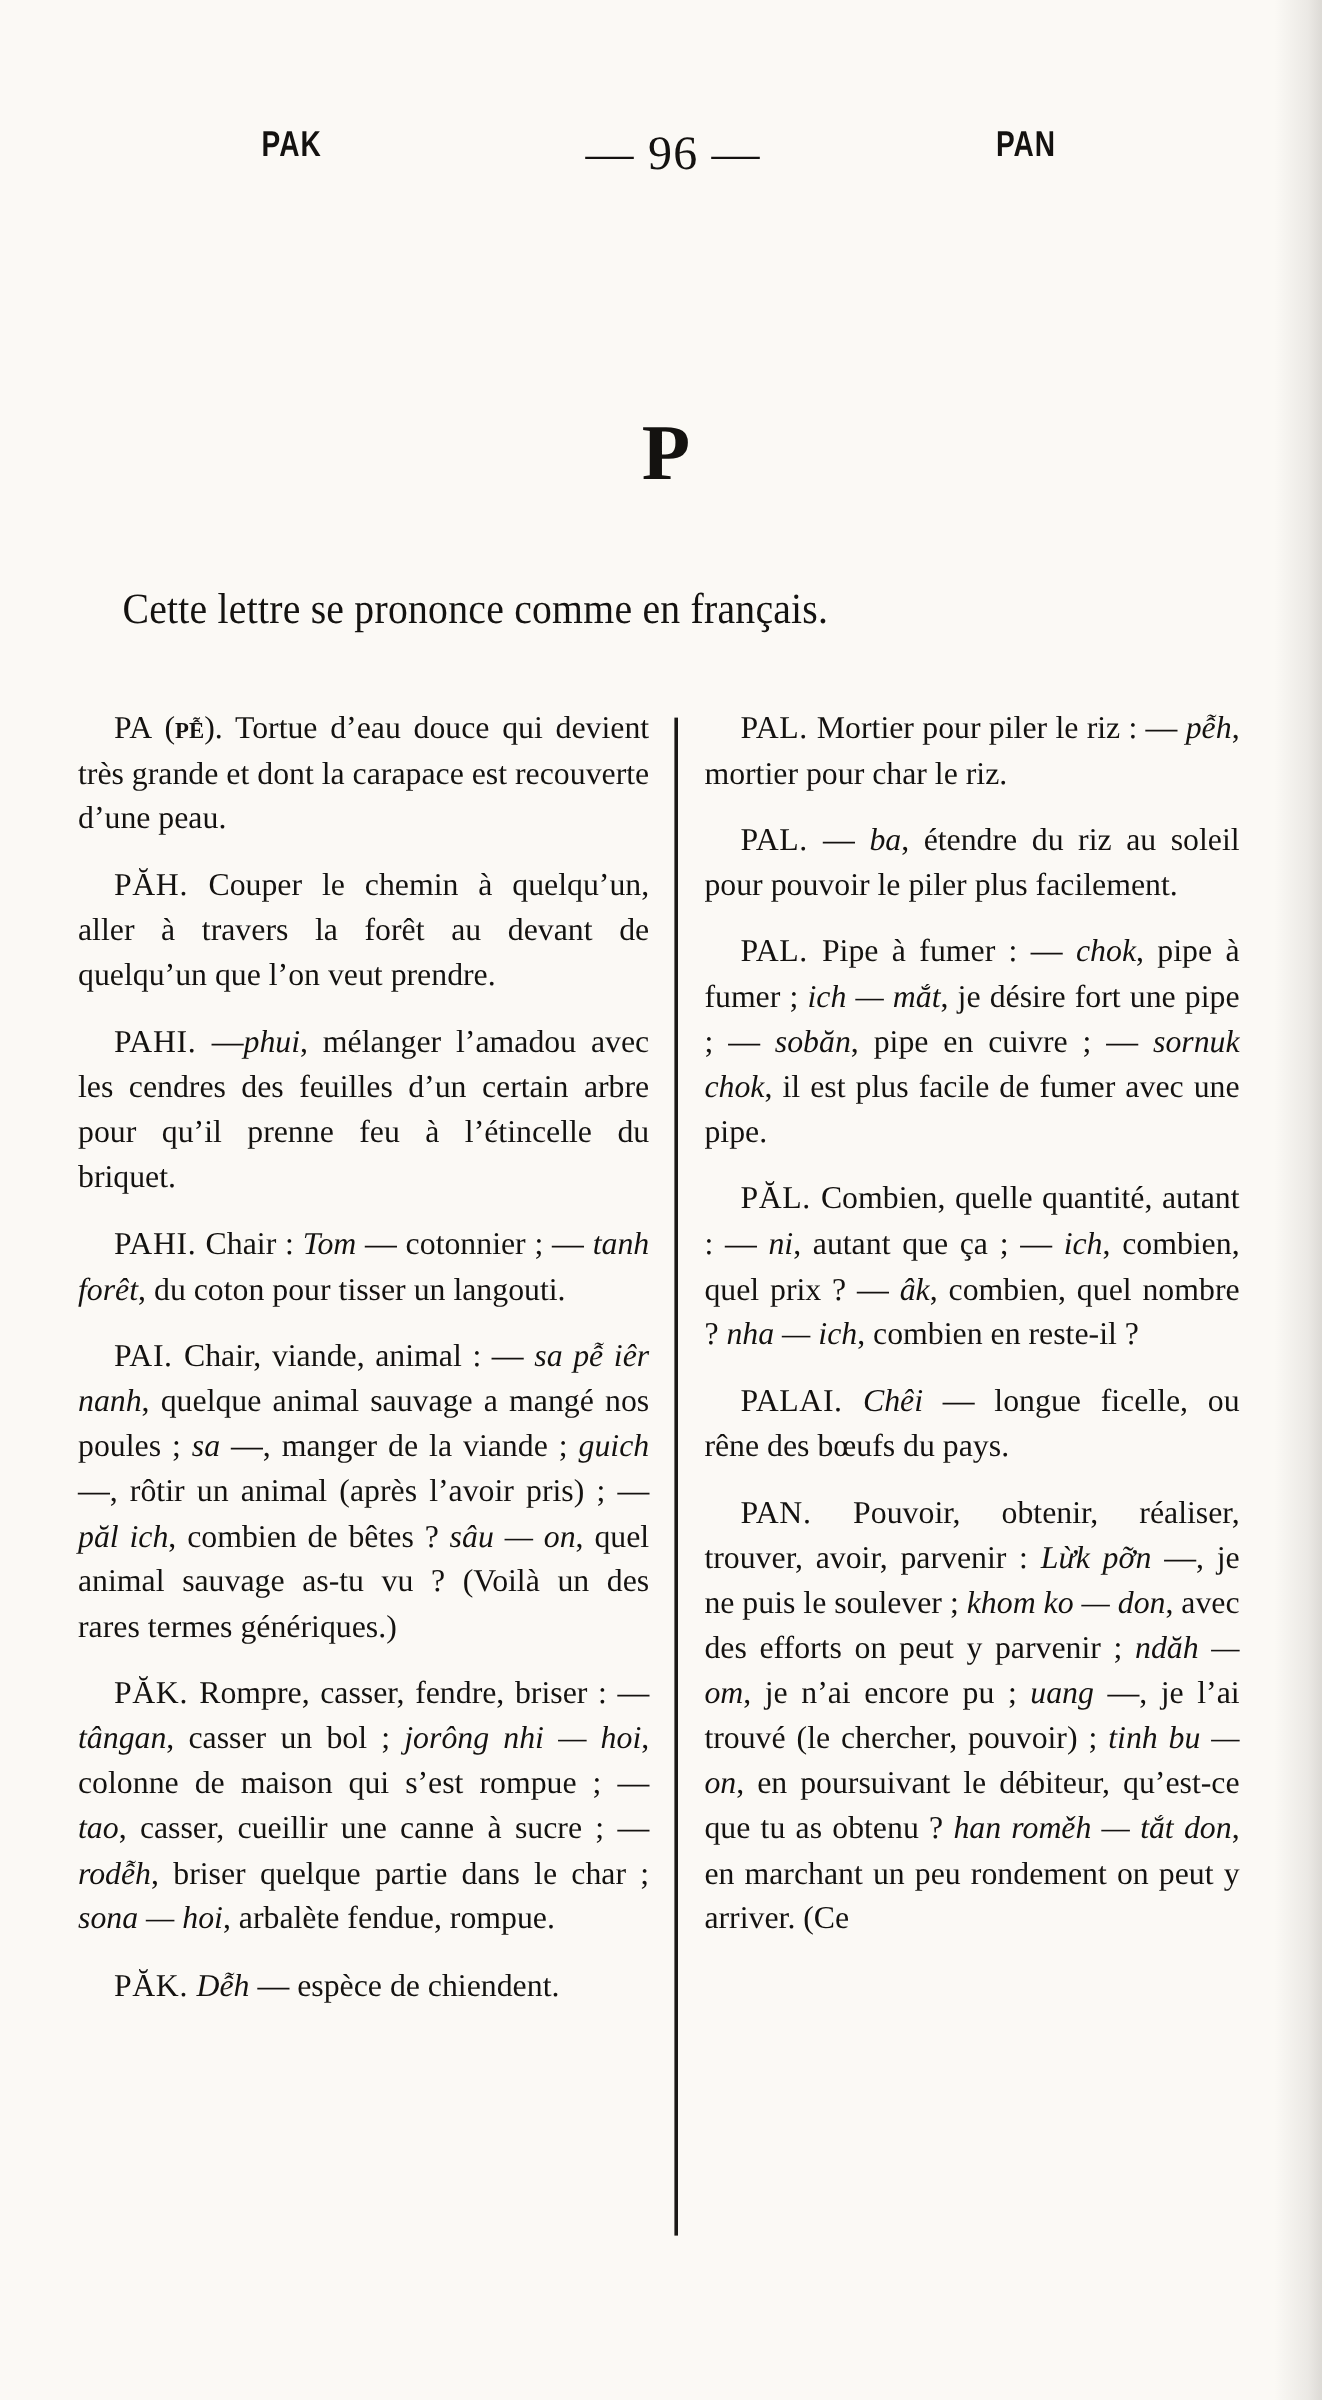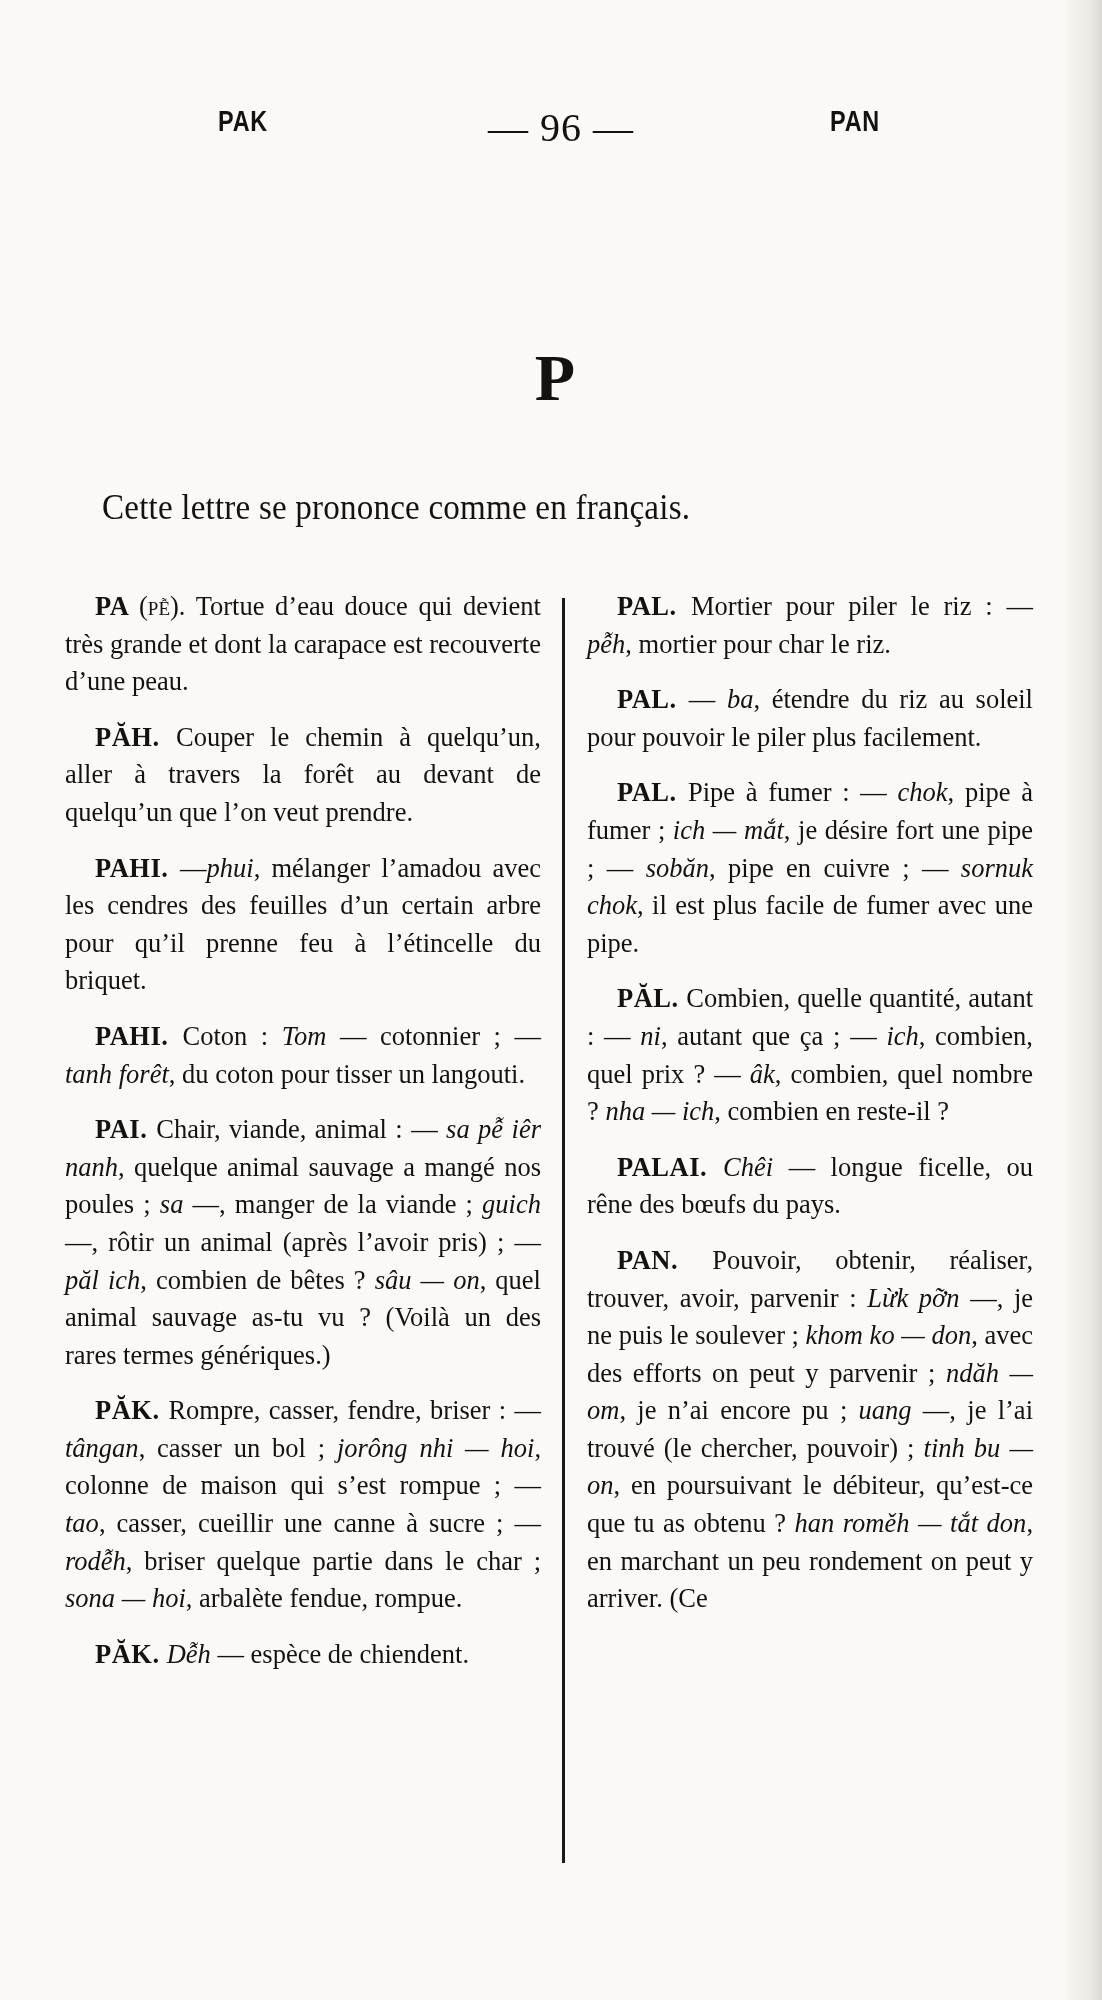--- a/index.html
+++ b/index.html
@@ -51,44 +51,44 @@
   .col-left { left: 0; width: 476px; }
   .col-right { left: 522px; width: 446px; }
   .col-rule {
     position: absolute; left: 497px; top: 10px; width: 3px; height: 1265px;
     background: #1b1917;
   }
   .entry {
     margin: 0 0 18px 0;
     text-indent: 30px;
   }
-  .hw { font-weight: bold; letter-spacing: 0.5px; }
+  .hw { font-weight: normal; letter-spacing: 0.5px; }
   .it { font-style: italic; }
-  .sc { font-variant: small-caps; }
+  .sc { font-variant: small-caps; font-weight: bold; }
 </style>
 </head>
 <body>
 
 <div class="page-shadow"></div>
 
 <div class="running-head">
   <span class="rh rh-left">PAK</span>
   <span class="rh rh-center">— 96 —</span>
   <span class="rh rh-right">PAN</span>
 </div>
 
 <div class="section-letter">P</div>
 <div class="section-intro">Cette lettre se prononce comme en français.</div>
 
 <div class="columns">
   <div class="col col-left" id="col-left">
       <p class="entry"><span class="hw">PA </span><span>(</span><span class="sc">pễ</span><span>). </span><span> Tortue d’eau douce qui devient très grande et dont la carapace est recouverte d’une peau.</span></p>
       <p class="entry"><span class="hw">PĂH. </span><span> Couper le chemin à quelqu’un, aller à travers la forêt au devant de quelqu’un que l’on veut prendre.</span></p>
       <p class="entry"><span class="hw">PAHI. </span><span> —</span><span class="it">phui</span><span>, mélanger l’amadou avec les cendres des feuilles d’un certain arbre pour qu’il prenne feu à l’étincelle du briquet.</span></p>
-      <p class="entry"><span class="hw">PAHI. </span><span> Coton : </span><span class="it">Tom</span><span> — cotonnier ; — </span><span class="it">tanh forêt</span><span>, du coton pour tisser un langouti.</span></p>
+      <p class="entry"><span class="hw">PAHI. </span><span> Chair : </span><span class="it">Tom</span><span> — cotonnier ; — </span><span class="it">tanh forêt</span><span>, du coton pour tisser un langouti.</span></p>
       <p class="entry"><span class="hw">PAI. </span><span> Chair, viande, animal : — </span><span class="it">sa pễ iêr nanh</span><span>, quelque animal sauvage a mangé nos poules ; </span><span class="it">sa</span><span> —, manger de la viande ; </span><span class="it">guich</span><span> —, rôtir un animal (après l’avoir pris) ; — </span><span class="it">păl ich</span><span>, combien de bêtes ? </span><span class="it">sâu — on</span><span>, quel animal sauvage as-tu vu ? (Voilà un des rares termes génériques.)</span></p>
       <p class="entry"><span class="hw">PĂK. </span><span> Rompre, casser, fendre, briser : — </span><span class="it">tângan</span><span>, casser un bol ; </span><span class="it">jorông nhi — hoi</span><span>, colonne de maison qui s’est rompue ; — </span><span class="it">tao</span><span>, casser, cueillir une canne à sucre ; — </span><span class="it">rodễh</span><span>, briser quelque partie dans le char ; </span><span class="it">sona — hoi</span><span>, arbalète fendue, rompue.</span></p>
       <p class="entry"><span class="hw">PĂK. </span><span> </span><span class="it">Dễh</span><span> — espèce de chiendent.</span></p>
     </div>
   <div class="col-rule"></div>
   <div class="col col-right" id="col-right">
       <p class="entry"><span class="hw">PAL. </span><span> Mortier pour piler le riz : — </span><span class="it">pễh</span><span>, mortier pour char le riz.</span></p>
       <p class="entry"><span class="hw">PAL. </span><span> — </span><span class="it">ba</span><span>, étendre du riz au soleil pour pouvoir le piler plus facilement.</span></p>
       <p class="entry"><span class="hw">PAL. </span><span> Pipe à fumer : — </span><span class="it">chok</span><span>, pipe à fumer ; </span><span class="it">ich — mắt</span><span>, je désire fort une pipe ; — </span><span class="it">sobăn</span><span>, pipe en cuivre ; — </span><span class="it">sornuk chok</span><span>, il est plus facile de fumer avec une pipe.</span></p>
       <p class="entry"><span class="hw">PĂL. </span><span> Combien, quelle quantité, autant : — </span><span class="it">ni</span><span>, autant que ça ; — </span><span class="it">ich</span><span>, combien, quel prix ? — </span><span class="it">âk</span><span>, combien, quel nombre ? </span><span class="it">nha — ich</span><span>, combien en reste-il ?</span></p>

